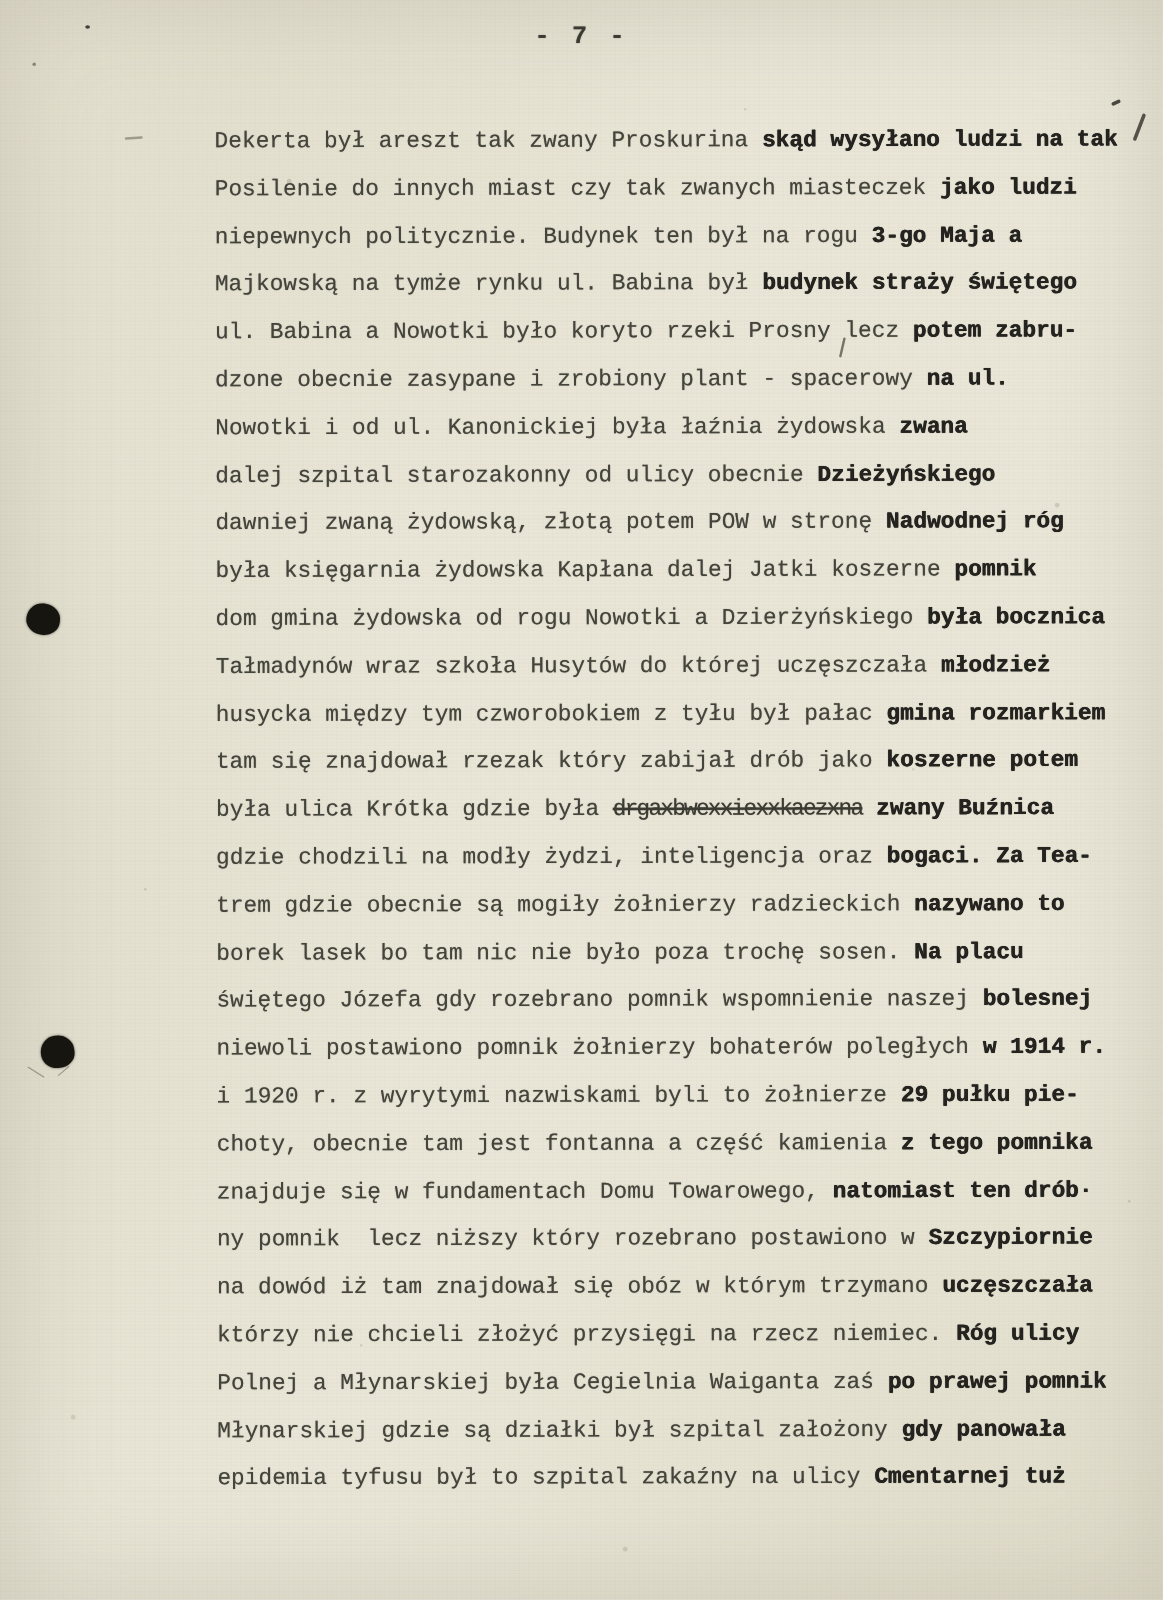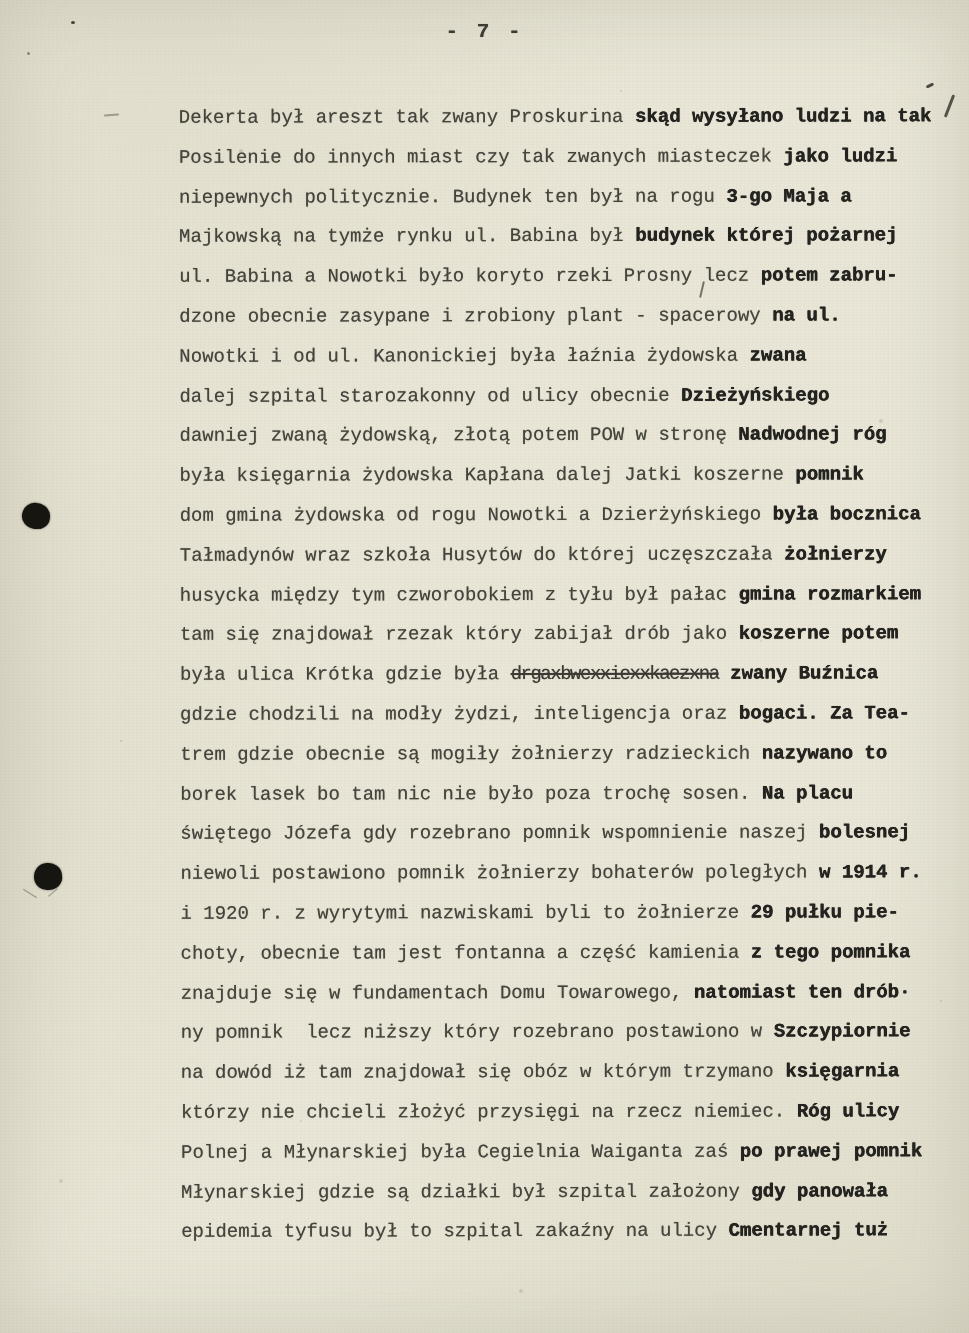--- a/index.html
+++ b/index.html
@@ -99,42 +99,42 @@
 </head>
 <body>
 
 <div class="page">
   <div class="page-number">- 7 -</div>
 
   <div class="text-block">
       <div class="line"><span class="">Dekerta był areszt tak zwany Proskurina </span><span class="b">skąd wysyłano ludzi na tak</span></div>
       <div class="line"><span class="">Posilenie do innych miast czy tak zwanych miasteczek </span><span class="b">jako ludzi</span></div>
       <div class="line"><span class="">niepewnych politycznie. Budynek ten był na rogu </span><span class="b">3-go Maja a</span></div>
-      <div class="line"><span class="">Majkowską na tymże rynku ul. Babina był </span><span class="b">budynek której pożarnej</span></div>
+      <div class="line"><span class="">Majkowską na tymże rynku ul. Babina był </span><span class="b">budynek straży świętego</span></div>
       <div class="line"><span class="">ul. Babina a Nowotki było koryto rzeki Prosny lecz </span><span class="b">potem zabru-</span></div>
       <div class="line"><span class="">dzone obecnie zasypane i zrobiony plant - spacerowy </span><span class="b">na ul.</span></div>
       <div class="line"><span class="">Nowotki i od ul. Kanonickiej była łaźnia żydowska </span><span class="b">zwana</span></div>
       <div class="line"><span class="">dalej szpital starozakonny od ulicy obecnie </span><span class="b">Dzieżyńskiego</span></div>
       <div class="line"><span class="">dawniej zwaną żydowską, złotą potem POW w stronę </span><span class="b">Nadwodnej róg</span></div>
       <div class="line"><span class="">była księgarnia żydowska Kapłana dalej Jatki koszerne </span><span class="b">pomnik</span></div>
       <div class="line"><span class="">dom gmina żydowska od rogu Nowotki a Dzierżyńskiego </span><span class="b">była bocznica</span></div>
-      <div class="line"><span class="">Tałmadynów wraz szkoła Husytów do której uczęszczała </span><span class="b">żołnierzy</span></div>
+      <div class="line"><span class="">Tałmadynów wraz szkoła Husytów do której uczęszczała </span><span class="b">młodzież</span></div>
       <div class="line"><span class="">husycka między tym czworobokiem z tyłu był pałac </span><span class="b">gmina rozmarkiem</span></div>
       <div class="line"><span class="">tam się znajdował rzezak który zabijał drób jako </span><span class="b">koszerne potem</span></div>
       <div class="line"><span class="">była ulica Krótka gdzie była </span><span class=" struck">drgaxbwexxiexxkaezxna</span><span class=""> </span><span class="b">zwany Buźnica</span></div>
       <div class="line"><span class="">gdzie chodzili na modły żydzi, inteligencja oraz </span><span class="b">bogaci. Za Tea-</span></div>
       <div class="line"><span class="">trem gdzie obecnie są mogiły żołnierzy radzieckich </span><span class="b">nazywano to</span></div>
       <div class="line"><span class="">borek lasek bo tam nic nie było poza trochę sosen. </span><span class="b">Na placu</span></div>
       <div class="line"><span class="">świętego Józefa gdy rozebrano pomnik wspomnienie naszej </span><span class="b">bolesnej</span></div>
       <div class="line"><span class="">niewoli postawiono pomnik żołnierzy bohaterów poległych </span><span class="b">w 1914 r.</span></div>
       <div class="line"><span class="">i 1920 r. z wyrytymi nazwiskami byli to żołnierze </span><span class="b">29 pułku pie-</span></div>
       <div class="line"><span class="">choty, obecnie tam jest fontanna a część kamienia </span><span class="b">z tego pomnika</span></div>
       <div class="line"><span class="">znajduje się w fundamentach Domu Towarowego, </span><span class="b">natomiast ten drób·</span></div>
       <div class="line"><span class="">ny pomnik  lecz niższy który rozebrano postawiono w </span><span class="b">Szczypiornie</span></div>
-      <div class="line"><span class="">na dowód iż tam znajdował się obóz w którym trzymano </span><span class="b">księgarnia</span></div>
+      <div class="line"><span class="">na dowód iż tam znajdował się obóz w którym trzymano </span><span class="b">uczęszczała</span></div>
       <div class="line"><span class="">którzy nie chcieli złożyć przysięgi na rzecz niemiec. </span><span class="b">Róg ulicy</span></div>
       <div class="line"><span class="">Polnej a Młynarskiej była Cegielnia Waiganta zaś </span><span class="b">po prawej pomnik</span></div>
       <div class="line"><span class="">Młynarskiej gdzie są działki był szpital założony </span><span class="b">gdy panowała</span></div>
       <div class="line"><span class="">epidemia tyfusu był to szpital zakaźny na ulicy </span><span class="b">Cmentarnej tuż</span></div>
     </div>
 
   <div class="hole hole-top"></div>
   <div class="hole hole-bottom"></div>
   <div class="scratch scratch-1"></div>
   <div class="scratch scratch-2"></div>

